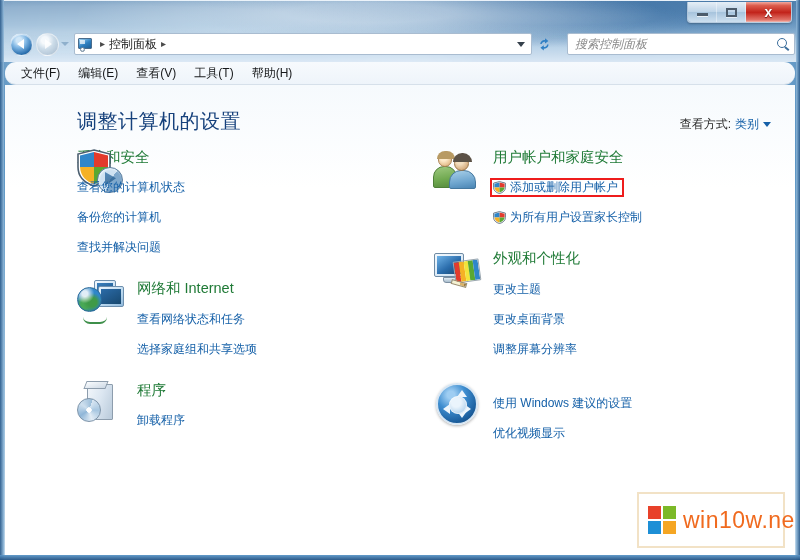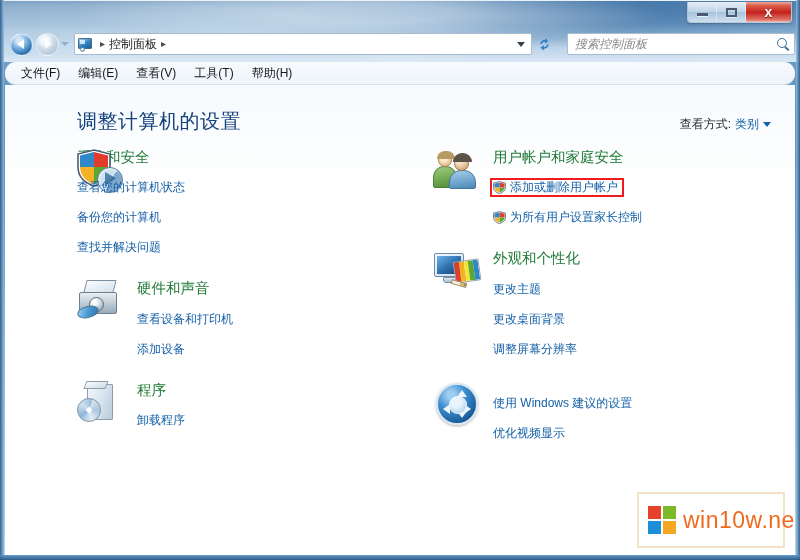--- a/index.html
+++ b/index.html
@@ -768,38 +768,38 @@
                 </div>
               <div class="cat-link">
                   <span>备份您的计算机</span>
                 </div>
               <div class="cat-link">
                   <span>查找并解决问题</span>
                 </div>
             </div>
           </div>
 
-
           <div class="cat">
-            <div class="cat-icon ic-hw">
-              <div class="lid"></div>
-                <div class="body"></div>
-                <div class="knob"></div>
-                <div class="disc"></div>
+            <div class="cat-icon ic-net">
+              <div class="mon2"></div>
+                <div class="mon"></div>
+                <div class="cord"></div>
+                <div class="globe"></div>
             </div>
             <div class="cat-body">
-              <div class="cat-title">硬件和声音</div>
-              <div class="cat-link">
-                  <span>查看设备和打印机</span>
-                </div>
-              <div class="cat-link">
-                  <span>添加设备</span>
+              <div class="cat-title">网络和 Internet</div>
+              <div class="cat-link">
+                  <span>查看网络状态和任务</span>
+                </div>
+              <div class="cat-link">
+                  <span>选择家庭组和共享选项</span>
                 </div>
             </div>
           </div>
+
 
           <div class="cat">
             <div class="cat-icon ic-prog">
               <div class="box"></div>
                 <div class="flap"></div>
                 <div class="cd"></div>
             </div>
             <div class="cat-body">
               <div class="cat-title">程序</div>
               <div class="cat-link">

